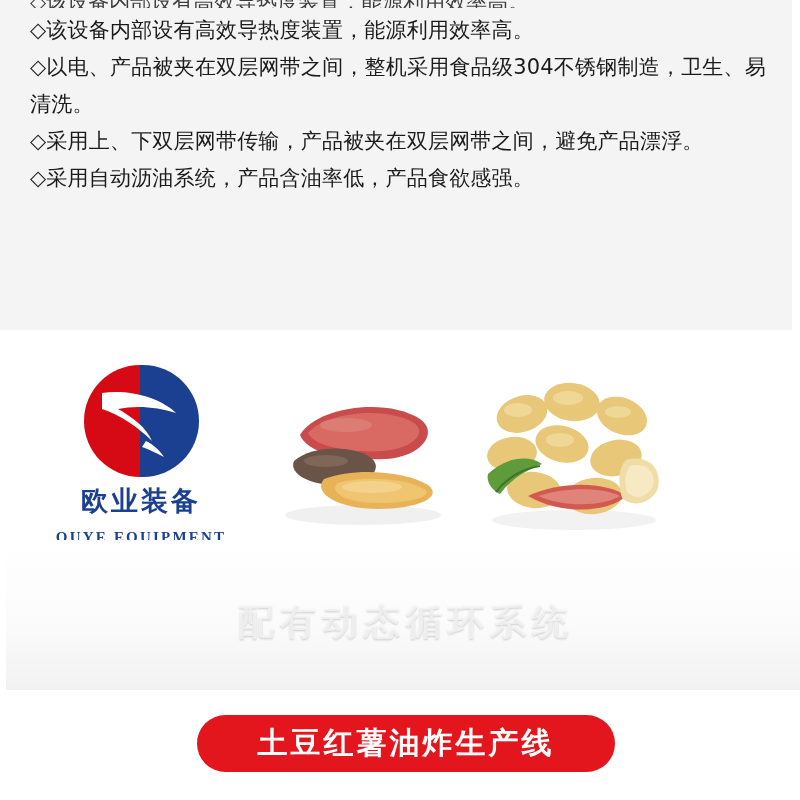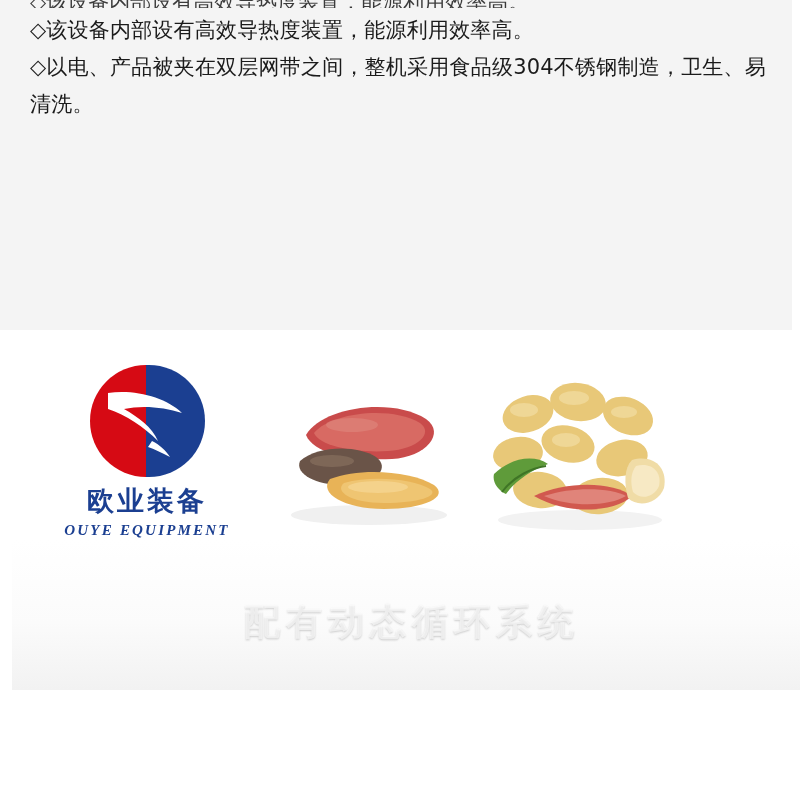--- a/index.html
+++ b/index.html
@@ -49,21 +49,21 @@
     font-family: "DejaVu Sans", sans-serif;
     font-size: 21px;
     line-height: 37px;
     color: #1b1b1b;
     opacity: .85;
   }
 
   
   .product-area {
     position: absolute;
-    left: 12px;
+    left: 6px;
     top: 330px;
     width: 736px;
     height: 470px;
     background: #ffffff;
   }
 
   
   .logo {
     position: absolute;
     left: 30px;
@@ -99,28 +99,27 @@
   .logo-cn {
     margin-top: 6px;
     text-align: center;
     font-family: "DejaVu Sans", sans-serif;
     font-size: 27px;
     font-weight: bold;
     color: #1b3f91;
     letter-spacing: 3px;
   }
   .logo-en {
-    margin-top: 3px;
+    margin-top: 10px;
     text-align: center;
     font-family: "Liberation Serif", serif;
     font-size: 15px;
     font-weight: bold;
     color: #1b3f91;
     letter-spacing: 2.2px;
-    font-style: italic;
   }
   .logo-underline {
     width: 190px;
     height: 2px;
     background: #1b3f91;
     margin: 4px auto 0 auto;
   }
 
   
   .photo {
@@ -181,20 +180,22 @@
 <body>
 
 <div class="page">
 
   <div class="features">
 
     <div class="clipped-top">◇该设备内部设有高效导热度装置，能源利用效率高。</div>
 
     <div class="feature-line">◇该设备内部设有高效导热度装置，能源利用效率高。</div>
     <div class="feature-line">◇以电、产品被夹在双层网带之间，整机采用食品级304不锈钢制造，卫生、易清洗。</div>
+    <div class="feature-line">◇采用上、下双层网带传输，产品被夹在双层网带之间，避免产品漂浮。</div>
+    <div class="feature-line">◇采用自动沥油系统，产品含油率低，产品食欲感强。</div>
   </div>
 
   <div class="product-area">
 
     <div class="logo">
       <div class="logo-mark">
         <div class="lm-left"></div>
         <div class="lm-right"></div>
         <svg class="lm-swoosh" viewBox="0 0 84 76">
           <path d="M4 10 C30 6, 62 14, 78 30 C60 24, 38 22, 20 26 C34 34, 48 44, 54 58 C40 44, 22 32, 4 26 Z" fill="#ffffff"></path>
@@ -329,15 +330,18 @@
         <g stroke="#9aa3a8" stroke-width="2">
           <line x1="742" y1="104" x2="742" y2="126"></line>
           <line x1="778" y1="104" x2="778" y2="126"></line>
         </g>
 
         <rect x="560" y="52" width="14" height="12" rx="2" fill="#7a5fa8"></rect>
       </svg>
       <div class="watermark">配有动态循环系统</div>
     </div>
 
+    <div class="title-pill">
+      <span>土豆红薯油炸生产线</span>
+    </div>
 
   </div>
 </div>
 
 </body></html>

